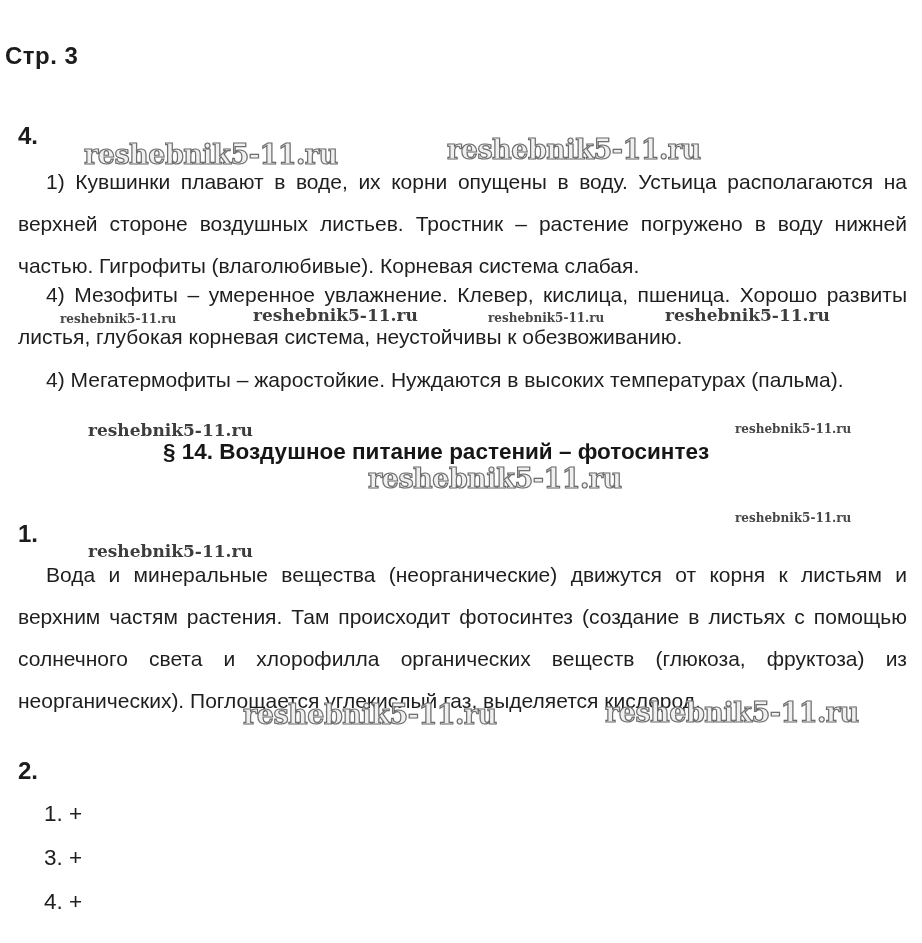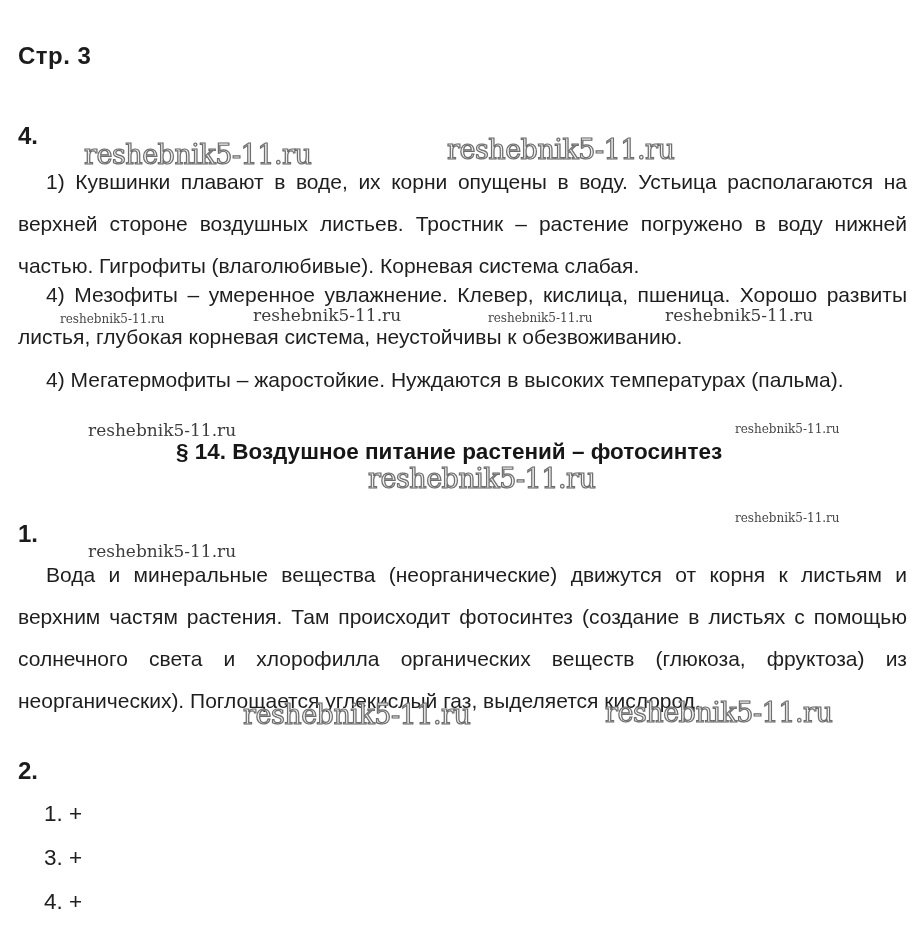--- a/index.html
+++ b/index.html
@@ -6,56 +6,56 @@
   body{
     width:922px;height:943px;
     background:#ffffff;
     font-family:"Liberation Sans",sans-serif;
     color:#1c1c1c;
     position:relative;
     overflow:hidden;
   }
   .abs{position:absolute;}
   .page-label{
-    left:18px;top:42px;
+    left:5px;top:42px;
     font-size:24px;font-weight:600;letter-spacing:0.5px;
   }
   .task-number{
     font-size:24px;font-weight:700;
   }
   #task4-num{left:18px;top:122px;}
   #task1-num{left:18px;top:520px;}
   #task2-num{left:18px;top:757px;}
   .para{
     left:18px;width:889px;
     font-size:21px;line-height:42px;
     text-align:justify;text-justify:inter-word;
     text-indent:28px;
     color:#1e1e1e;
   }
   #para-4-1{top:161px;}
   #para-4-2{top:274px;}
   #para-4-3{top:359px;}
   #para-1-1{top:554px;}
   .section-heading{
-    left:13px;top:439px;width:872px;
+    left:0px;top:439px;width:872px;
     text-align:center;
     font-size:22.5px;font-weight:700;color:#161616;
     white-space:nowrap;
   }
   .answers-list{
     left:44px;top:792px;
     font-size:22.5px;line-height:44px;color:#202020;
   }
   .answers-list .answer-row{white-space:pre;}
   
   .wm{
     position:absolute;
     font-family:"DejaVu Serif",serif;
-    font-weight:400;
+    font-weight:700;
     white-space:nowrap;
     pointer-events:none;
     user-select:none;
   }
   .wm-large{
     font-size:27px;
     letter-spacing:-0.5px;
     color:#f0f0f0;
     -webkit-text-stroke:1.2px #6e6e6e;
     text-shadow:0 0 1px #9a9a9a;

